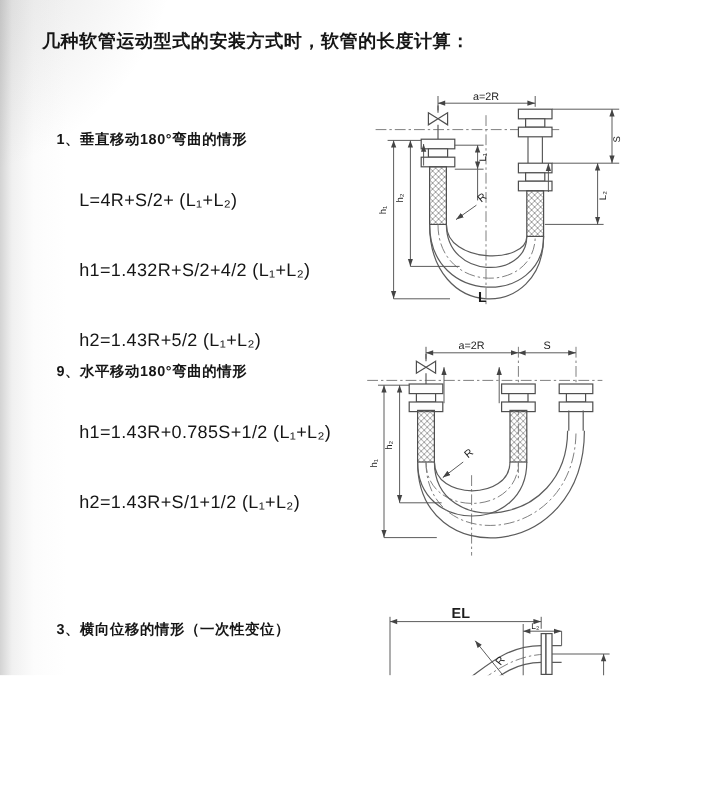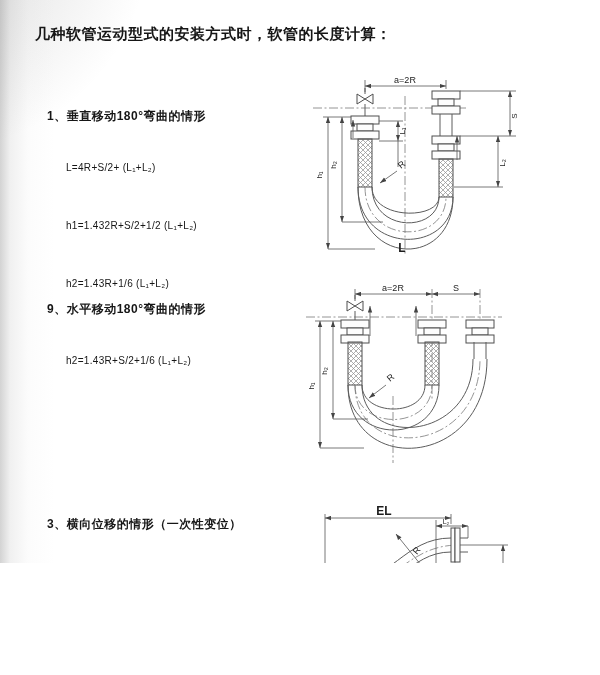--- a/index.html
+++ b/index.html
@@ -6,21 +6,21 @@
   .page{position:relative;width:600px;height:563px;overflow:hidden;background:#ffffff;
         font-family:"Liberation Sans","DejaVu Sans",sans-serif;color:#161616;}
   .scan-shade{position:absolute;inset:0;pointer-events:none;
         background:linear-gradient(90deg,rgba(110,110,110,.30) 0,rgba(150,150,150,.14) 10px,rgba(200,200,200,.06) 28px,rgba(255,255,255,0) 55px),
                    radial-gradient(circle 300px at -60px -60px,rgba(90,90,90,.22),rgba(255,255,255,0) 70%);}
   .title{position:absolute;left:35px;top:25px;font-size:15px;font-weight:bold;letter-spacing:.5px;}
   .section{position:absolute;left:47px;}
   #sec1{top:108px;} #sec2{top:301px;} #sec3{top:516px;text-align:right;}
   .sec-heading{font-size:12px;font-weight:bold;letter-spacing:.5px;}
   .formulas{margin:10px 0 0 19px;}
-  .formula{font-size:10px;line-height:30px;letter-spacing:.3px;white-space:pre;margin-top:28px;}
+  .formula{font-size:15px;line-height:30px;letter-spacing:.3px;white-space:pre;margin-top:28px;}
   .dwg{position:absolute;overflow:visible;}
   #d1{left:313px;top:70px;} #d2{left:306px;top:281px;} #d3{left:296px;top:506px;}
   .dwg text{font-family:"Liberation Sans","DejaVu Sans",sans-serif;fill:#1c1c1c;stroke:none;}
   .ln{stroke:#5c5c5c;stroke-width:1;fill:none;}
   .fit{fill:#fdfdfd;stroke:#4e4e4e;stroke-width:1;}
   .hose{fill:url(#hatch);stroke:#4e4e4e;stroke-width:1;}
   .cl{stroke:#7a7a7a;stroke-width:.8;fill:none;stroke-dasharray:9 2.5 2 2.5;}
   .dim{stroke:#555;stroke-width:.8;fill:none;}
   .dt{font-size:8px;} .dt9{font-size:9px;} .dt7{font-size:7px;}
   .big{font-size:12px;font-weight:bold;}
@@ -44,29 +44,30 @@
       </pattern>
     </defs>
   </svg>
 
   <div class="title">几种软管运动型式的安装方式时，软管的长度计算：</div>
 
   <div class="section" id="sec1">
     <div class="sec-heading">1、垂直移动180°弯曲的情形</div>
     <div class="formulas">
       <div class="formula">L=4R+S/2+ (L₁+L₂)</div>
-      <div class="formula">h1=1.432R+S/2+1/2 (L₁+L₂)</div>
-      <div class="formula">h2=1.43R+1/6 (L₁+L₂)</div>
+      <div class="formula">h1=1.432R+S/2+4/2 (L₁+L₂)</div>
+      <div class="formula">h2=1.43R+5/2 (L₁+L₂)</div>
     </div>
   </div>
 
   <div class="section" id="sec2">
     <div class="sec-heading">9、水平移动180°弯曲的情形</div>
     <div class="formulas">
-      <div class="formula">h2=1.43R+S/2+1/6 (L₁+L₂)</div>
+      <div class="formula">h1=1.43R+0.785S+1/2 (L₁+L₂)</div>
+      <div class="formula">h2=1.43R+S/1+1/2 (L₁+L₂)</div>
     </div>
   </div>
 
   <div class="section" id="sec3">
     <div class="sec-heading">3、横向位移的情形（一次性变位）</div>
   </div>
 
   <svg id="d1" class="dwg" width="210" height="192" viewBox="0 0 210 192">
     <g>
       <line class="cl" x1="0" y1="38" x2="155" y2="38"></line>

